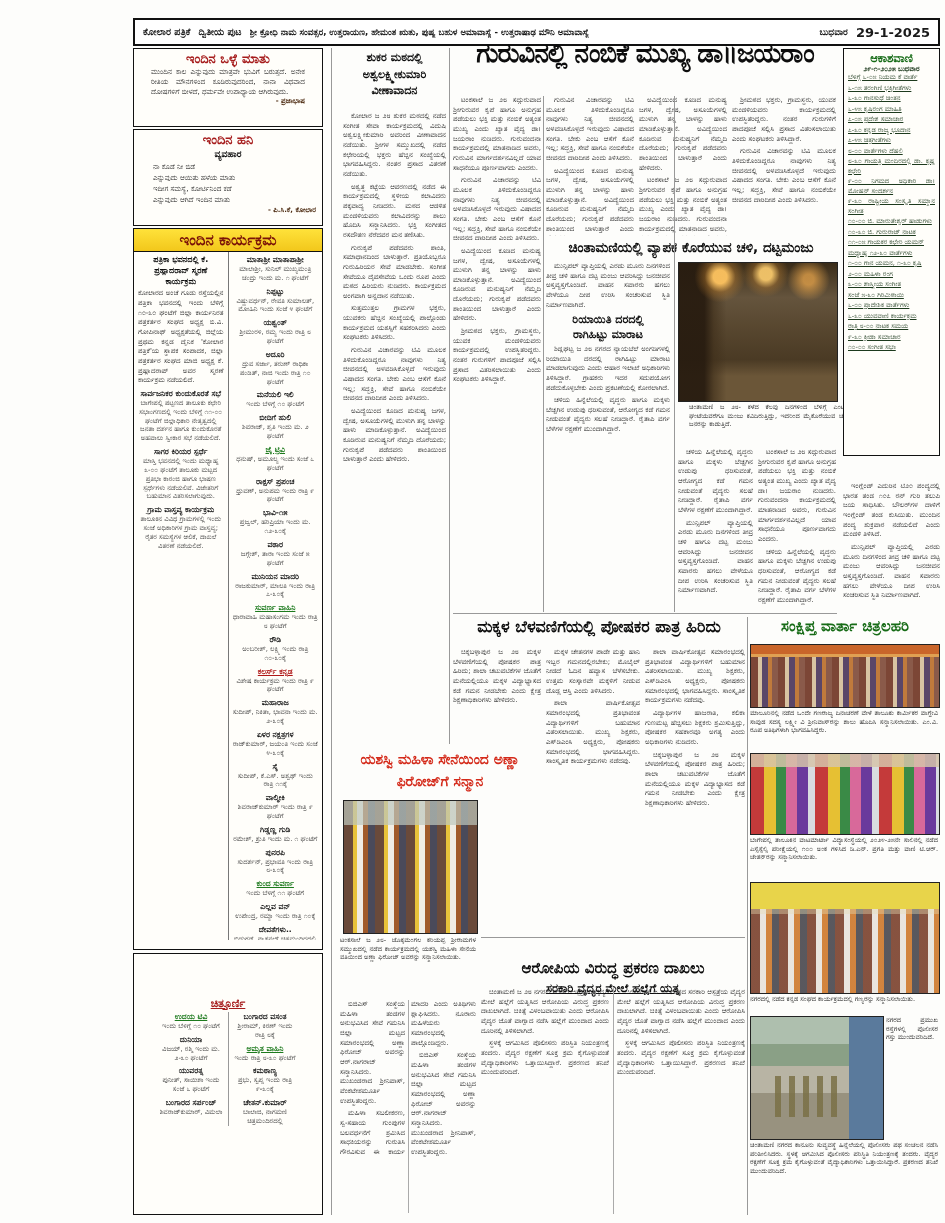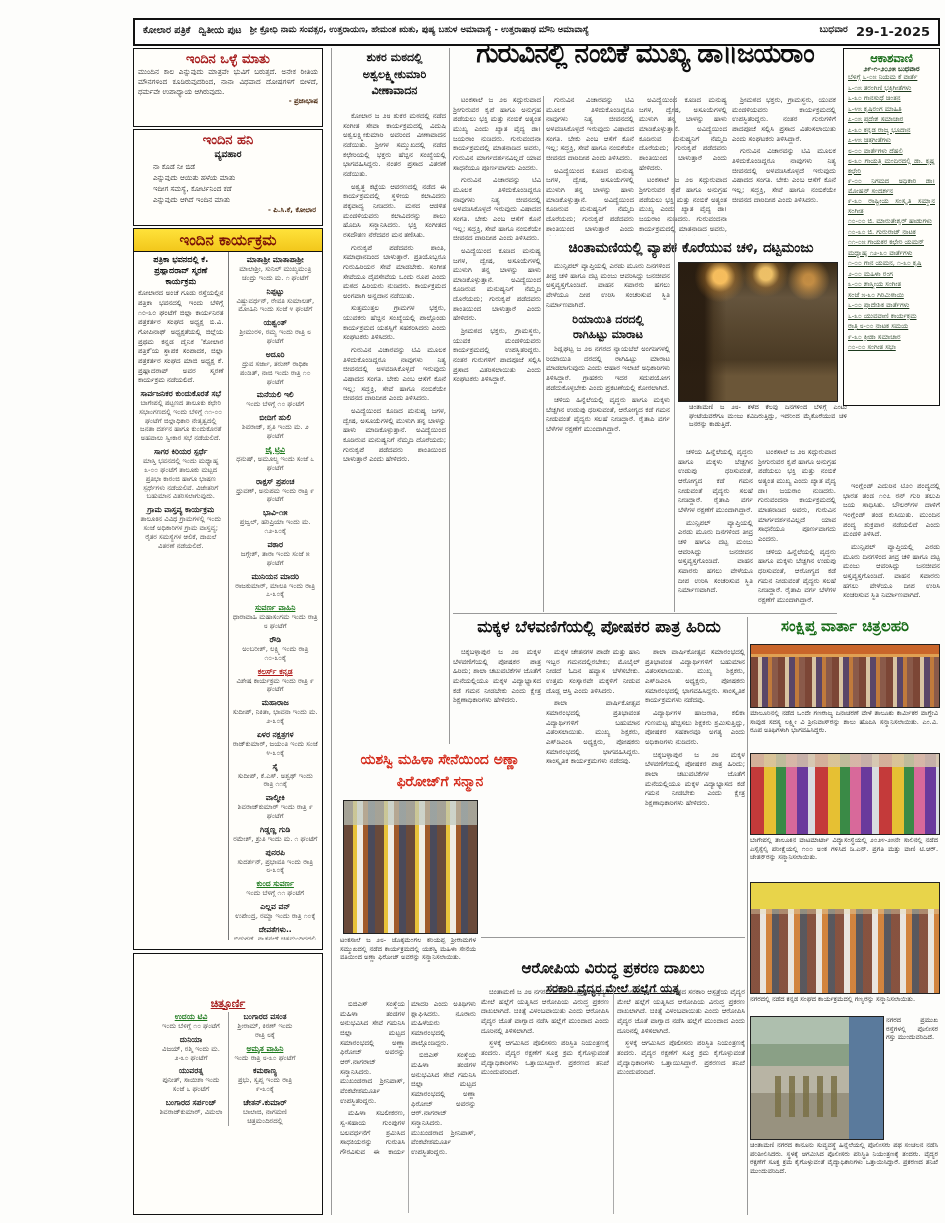--- a/index.html
+++ b/index.html
@@ -1,21 +1,21 @@
 <!DOCTYPE html>
 <html><head>
 <meta charset="utf-8">
 <title>newspaper</title>
 <style>
   html,body{margin:0;padding:0;background:#fff;}
   #canvas{position:relative;width:945px;height:1223px;background:#fdfdfb;overflow:hidden;
           font-family:"DejaVu Sans","Liberation Sans",sans-serif;color:#1a1a1a;}
   .abs{position:absolute;box-sizing:border-box;}
   .box{border:1.5px solid #111;background:#fffefa;}
-  .bar{border:2px solid #111;display:flex;gap:8px;padding:4px 8px;font-size:9.5px;font-weight:bold;background:#fff;}
+  .bar{border:2px solid #111;display:flex;align-items:center;gap:8px;padding:12px 8px;font-size:9.5px;font-weight:bold;background:#fff;}
   .bar .alm{flex:1;font-weight:bold;font-size:8.5px;white-space:nowrap;overflow:hidden;}
   .bar .date{font-size:13px;font-weight:bold;white-space:nowrap;}
   .redhead{color:#a61c1c;font-weight:bold;text-align:center;}
   .greenhead{color:#166b16;font-weight:bold;text-align:center;}
   .blackhead{color:#0d0d0d;font-weight:bold;text-align:center;}
   .body-txt{font-size:7px;line-height:1.38;text-align:justify;color:#222;}
   .body-txt p{margin:0 0 3px 0;text-indent:8px;}
   .cap{font-size:6.6px;line-height:1.3;text-align:justify;color:#111;}
   .sig{text-align:right;font-size:7px;font-weight:bold;color:#4c2a10;}
   .poem{font-size:7.2px;line-height:1.55;color:#222;margin-left:13px;}
@@ -68,21 +68,21 @@
 <div id="canvas">
 
   <div class="abs bar" style="left:133px;top:18px;width:807px;height:28px;">
     <span>ಕೋಲಾರ ಪತ್ರಿಕೆ</span>
     <span>ದ್ವಿತೀಯ ಪುಟ</span>
     <span class="alm">ಶ್ರೀ ಕ್ರೋಧಿ ನಾಮ ಸಂವತ್ಸರ, ಉತ್ತರಾಯಣ, ಹೇಮಂತ ಋತು, ಪುಷ್ಯ ಬಹುಳ ಅಮಾವಾಸ್ಯೆ - ಉತ್ತರಾಷಾಢ ಮೌನಿ ಅಮಾವಾಸ್ಯೆ</span>
     <span style="font-size:9px;">ಬುಧವಾರ</span>
     <span class="date">29-1-2025</span>
   </div>
 
-  <div class="abs box" style="left:133px;top:48px;width:190px;height:79px;padding:2px 4px;">
+  <div class="abs box" style="left:133px;top:48px;width:190px;height:79px;padding:2px 17px;">
     <div class="redhead" style="font-size:13px;">ಇಂದಿನ ಒಳ್ಳೆ ಮಾತು</div>
     <div class="body-txt" style="font-size:7.2px;">ಮುಂದಿನ ಕಾಲ ಎನ್ನುವುದು ಮಾತ್ರವೇ ಭುವಿಗೆ ಬರುತ್ತದೆ. ಅನೇಕ ರೀತಿಯ ಮೌನಗಳಿಂದ ಕೂಡಿರುವುದರಿಂದ, ನಾನಾ ವಿಧವಾದ ದೋಷಗಳಿಗೆ ಬೀಳದೆ, ಧರ್ಮವೇ ಉಪಾಧ್ಯಾಯ ಆಗಿರುವುದು.</div>
     <div class="sig">- ಪ್ರಜಾಭಾಷ</div>
   </div>
 
   <div class="abs box" style="left:133px;top:129px;width:190px;height:97px;padding:2px 6px;">
     <div class="redhead" style="font-size:13px;">ಇಂದಿನ ಹನಿ</div>
     <div class="blackhead" style="font-size:9px;margin:1px 0;">ವ್ಯವಹಾರ</div>
     <div class="poem">
 
@@ -332,21 +332,21 @@
   </div>
   <div class="abs body-txt" style="left:678px;top:448px;width:75px;height:164px;overflow:hidden;">
     <p>ಚಳಿಯ ಹಿನ್ನೆಲೆಯಲ್ಲಿ ವೃದ್ಧರು ಹಾಗೂ ಮಕ್ಕಳು ಬೆಚ್ಚಗಿನ ಉಡುಪು ಧರಿಸುವಂತೆ, ಆರೋಗ್ಯದ ಕಡೆ ಗಮನ ನೀಡುವಂತೆ ವೈದ್ಯರು ಸಲಹೆ ನೀಡಿದ್ದಾರೆ. ರೈತಾಪಿ ವರ್ಗ ಬೆಳೆಗಳ ರಕ್ಷಣೆಗೆ ಮುಂದಾಗಿದ್ದಾರೆ.</p>
     <p>ಮುನ್ಸಿಪಲ್ ವ್ಯಾಪ್ತಿಯಲ್ಲಿ ಎರಡು ಮೂರು ದಿನಗಳಿಂದ ತೀವ್ರ ಚಳಿ ಹಾಗೂ ದಟ್ಟ ಮಂಜು ಆವರಿಸಿದ್ದು ಜನಜೀವನ ಅಸ್ತವ್ಯಸ್ತಗೊಂಡಿದೆ. ವಾಹನ ಸವಾರರು ಹಗಲು ವೇಳೆಯೂ ದೀಪ ಉರಿಸಿ ಸಂಚರಿಸುವ ಸ್ಥಿತಿ ನಿರ್ಮಾಣವಾಗಿದೆ.</p>
   </div>
   <div class="abs body-txt" style="left:758px;top:448px;width:78px;height:164px;overflow:hidden;">
     <p>ಟಂಕಸಾಲೆ ಜ ೨೮ ಸದ್ಗುರುವಾದ ಶ್ರೀಗುರುವರ ಕೃಪೆ ಹಾಗೂ ಅನುಗ್ರಹ ಪಡೆಯಲು ಭಕ್ತಿ ಮತ್ತು ನಂಬಿಕೆ ಅತ್ಯಂತ ಮುಖ್ಯ ಎಂದು ಖ್ಯಾತ ವೈದ್ಯ ಡಾ। ಜಯರಾಂ ನುಡಿದರು. ಗುರುವಂದನಾ ಕಾರ್ಯಕ್ರಮದಲ್ಲಿ ಮಾತನಾಡಿದ ಅವರು, ಗುರುವಿನ ಮಾರ್ಗದರ್ಶನವಿಲ್ಲದೆ ಯಾವ ಸಾಧನೆಯೂ ಪೂರ್ಣವಾಗದು ಎಂದರು.</p>
     <p>ಚಳಿಯ ಹಿನ್ನೆಲೆಯಲ್ಲಿ ವೃದ್ಧರು ಹಾಗೂ ಮಕ್ಕಳು ಬೆಚ್ಚಗಿನ ಉಡುಪು ಧರಿಸುವಂತೆ, ಆರೋಗ್ಯದ ಕಡೆ ಗಮನ ನೀಡುವಂತೆ ವೈದ್ಯರು ಸಲಹೆ ನೀಡಿದ್ದಾರೆ. ರೈತಾಪಿ ವರ್ಗ ಬೆಳೆಗಳ ರಕ್ಷಣೆಗೆ ಮುಂದಾಗಿದ್ದಾರೆ.</p>
   </div>
 
-  <div class="abs box" style="left:843px;top:48px;width:97px;height:358px;padding:2px 4px;overflow:hidden;">
+  <div class="abs box" style="left:843px;top:48px;width:97px;height:408px;padding:2px 4px;overflow:hidden;">
     <div class="greenhead" style="font-size:11.5px;">ಆಕಾಶವಾಣಿ</div>
     <div style="font-size:6.8px;text-align:center;font-weight:bold;color:#1d3a1d;">೨೯-೧-೨೦೨೫ ಬುಧವಾರ</div>
     <div class="sched">
 
     <div>ಬೆಳಿಗ್ಗೆ ೬-೦೫ ನಿಯಮ ಕೆ ವಾರ್ತೆ</div>
         <div>೬-೧೫ ತರಂಗಿಣಿ ಭಕ್ತಿಗೀತೆಗಳು</div>
         <div>೬-೩೦ ಗಾನಸುಧೆ ಚಿಂತನ</div>
         <div>೬-೪೫ ಕೃಷಿರಂಗ ಮಾಹಿತಿ</div>
         <div>೭-೦೫ ಪ್ರದೇಶ ಸಮಾಚಾರ</div>
         <div>೭-೩೦ ಕನ್ನಡ ರಾಜ್ಯ ಭೂದಾನ</div>

